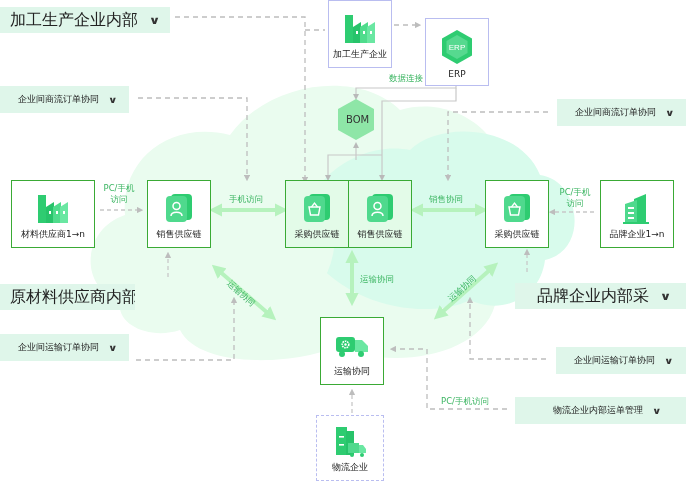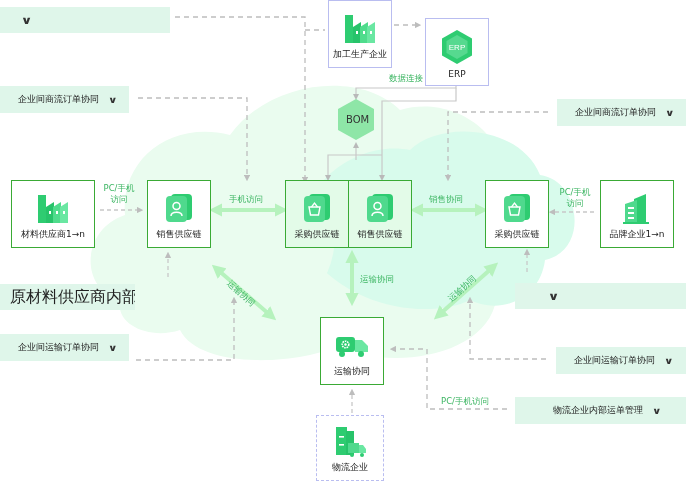--- a/index.html
+++ b/index.html
@@ -76,34 +76,36 @@
   <line x1="217" y1="210" x2="280" y2="210" stroke="#b6f2bd" stroke-width="4" marker-start="url(#gr)" marker-end="url(#gr)"></line>
   <line x1="418" y1="210" x2="480" y2="210" stroke="#b6f2bd" stroke-width="4" marker-start="url(#gr)" marker-end="url(#gr)"></line>
   <line x1="352" y1="258" x2="352" y2="298" stroke="#b6f2bd" stroke-width="4" marker-start="url(#gr)" marker-end="url(#gr)"></line>
   <line x1="218" y1="270" x2="270" y2="315" stroke="#b6f2bd" stroke-width="4" marker-start="url(#gr)" marker-end="url(#gr)"></line>
   <line x1="492" y1="268" x2="440" y2="314" stroke="#b6f2bd" stroke-width="4" marker-start="url(#gr)" marker-end="url(#gr)"></line>
 
   <polygon points="356,99 374,109 374,130 356,140 338,130 338,109" fill="#8ee6a7"></polygon>
 </svg>
 
 <div class="banner big" style="left:0;top:7px;width:170px;">
+  <span>加工生产企业内部</span>
   <span class="chev">∨</span>
 </div>
 <div class="banner small" style="left:0;top:86px;width:129px;">
   <span>企业间商流订单协同</span>
   <span class="chev">∨</span>
 </div>
 <div class="banner small" style="left:557px;top:99px;width:129px;">
   <span>企业间商流订单协同</span>
   <span class="chev">∨</span>
 </div>
 <div class="banner big" style="left:0;top:284px;width:135px;">
   <span>原材料供应商内部</span>
 </div>
 <div class="banner big" style="left:515px;top:283px;width:171px;padding-left:22px;">
+  <span>品牌企业内部采</span>
   <span class="chev">∨</span>
 </div>
 <div class="banner small" style="left:0;top:334px;width:129px;">
   <span>企业间运输订单协同</span>
   <span class="chev">∨</span>
 </div>
 <div class="banner small" style="left:556px;top:347px;width:130px;">
   <span>企业间运输订单协同</span>
   <span class="chev">∨</span>
 </div>

